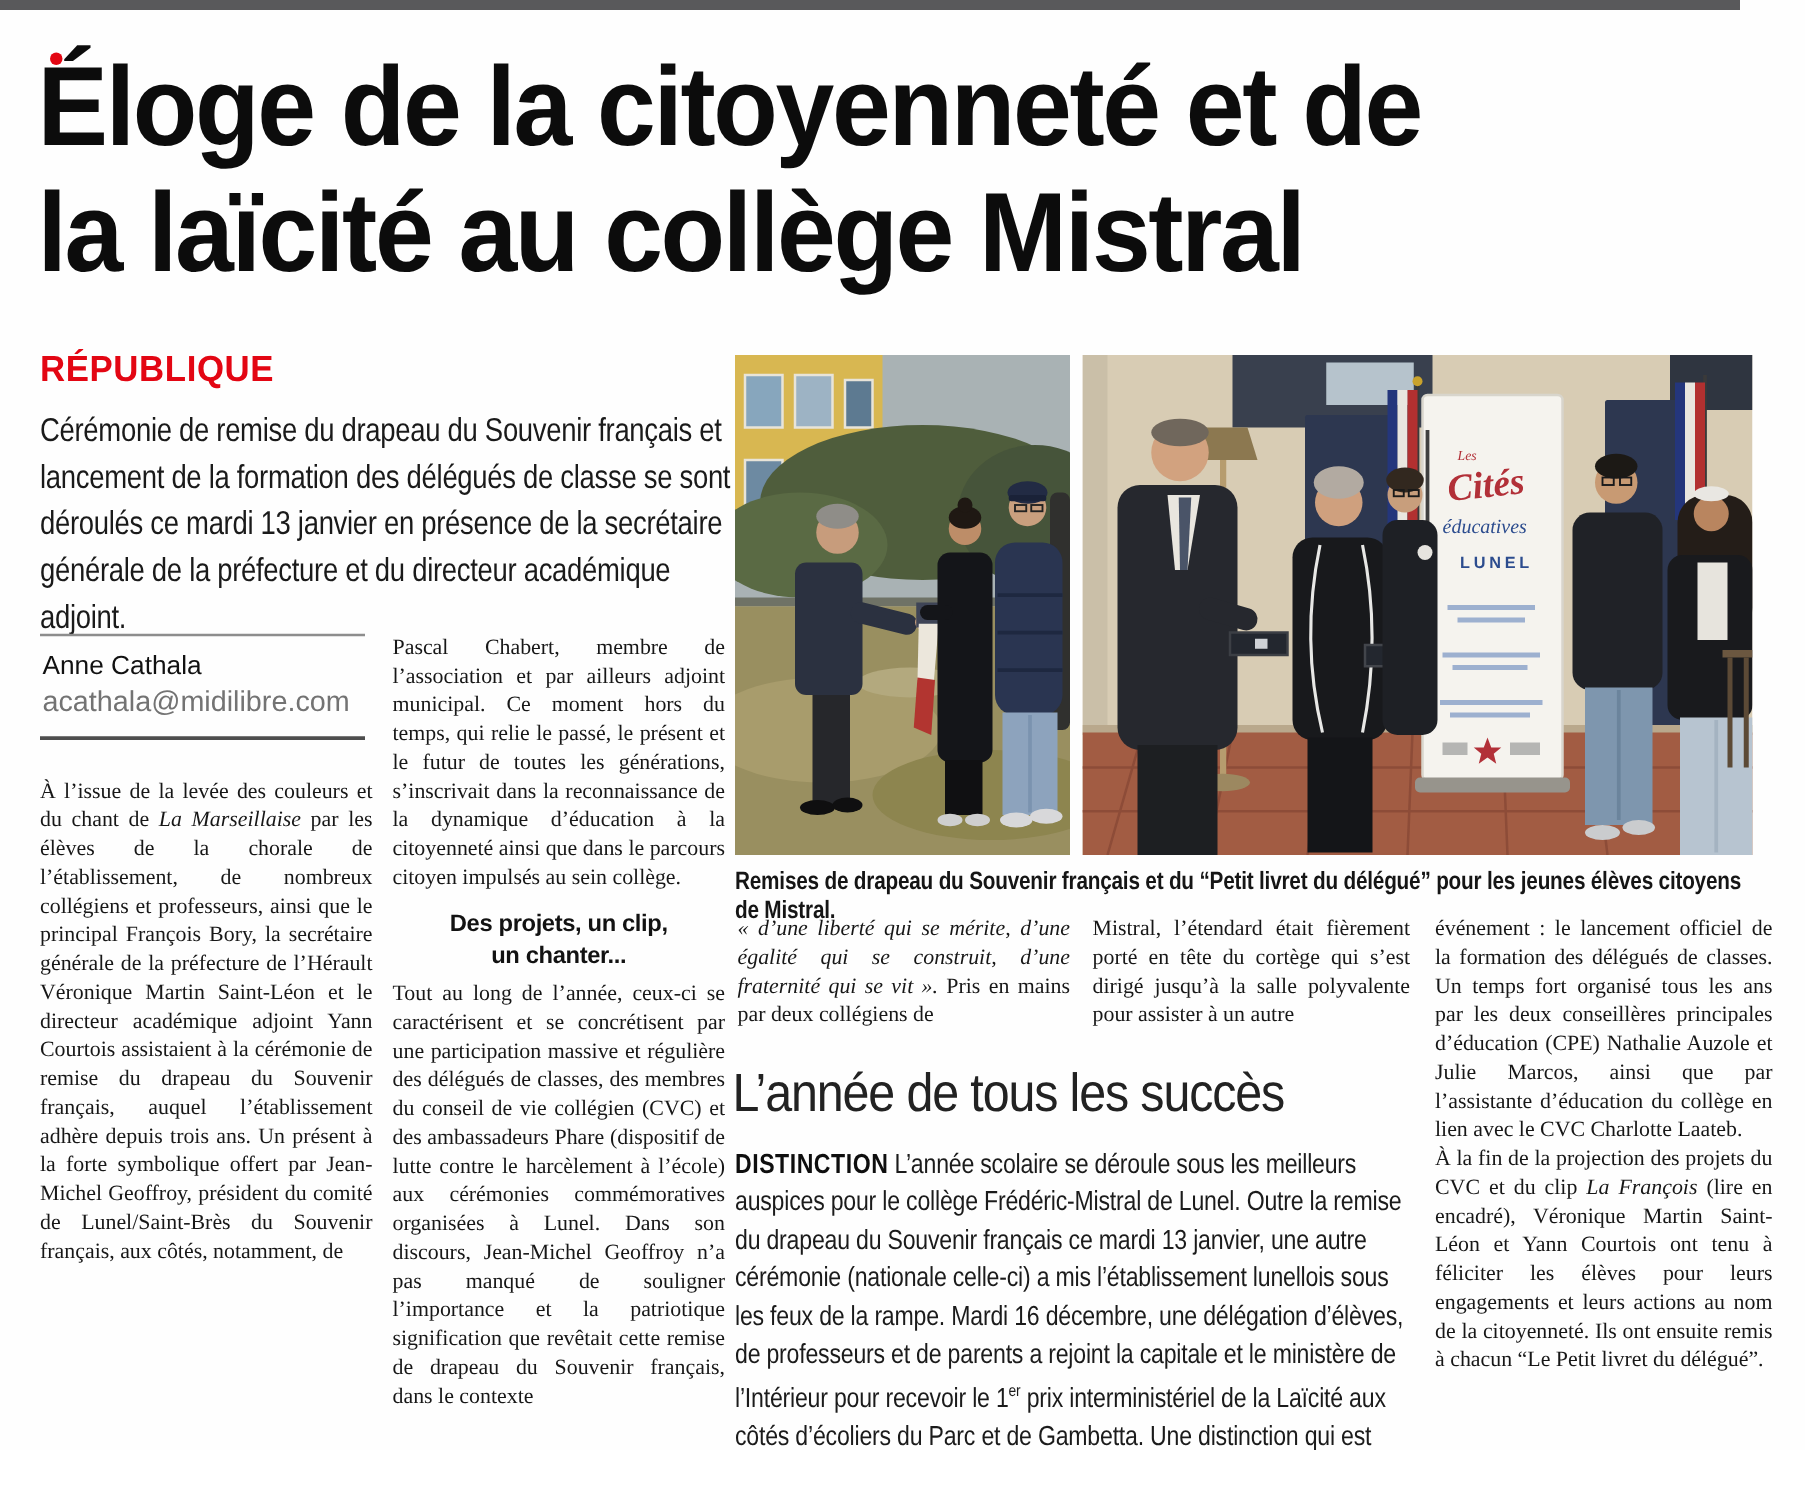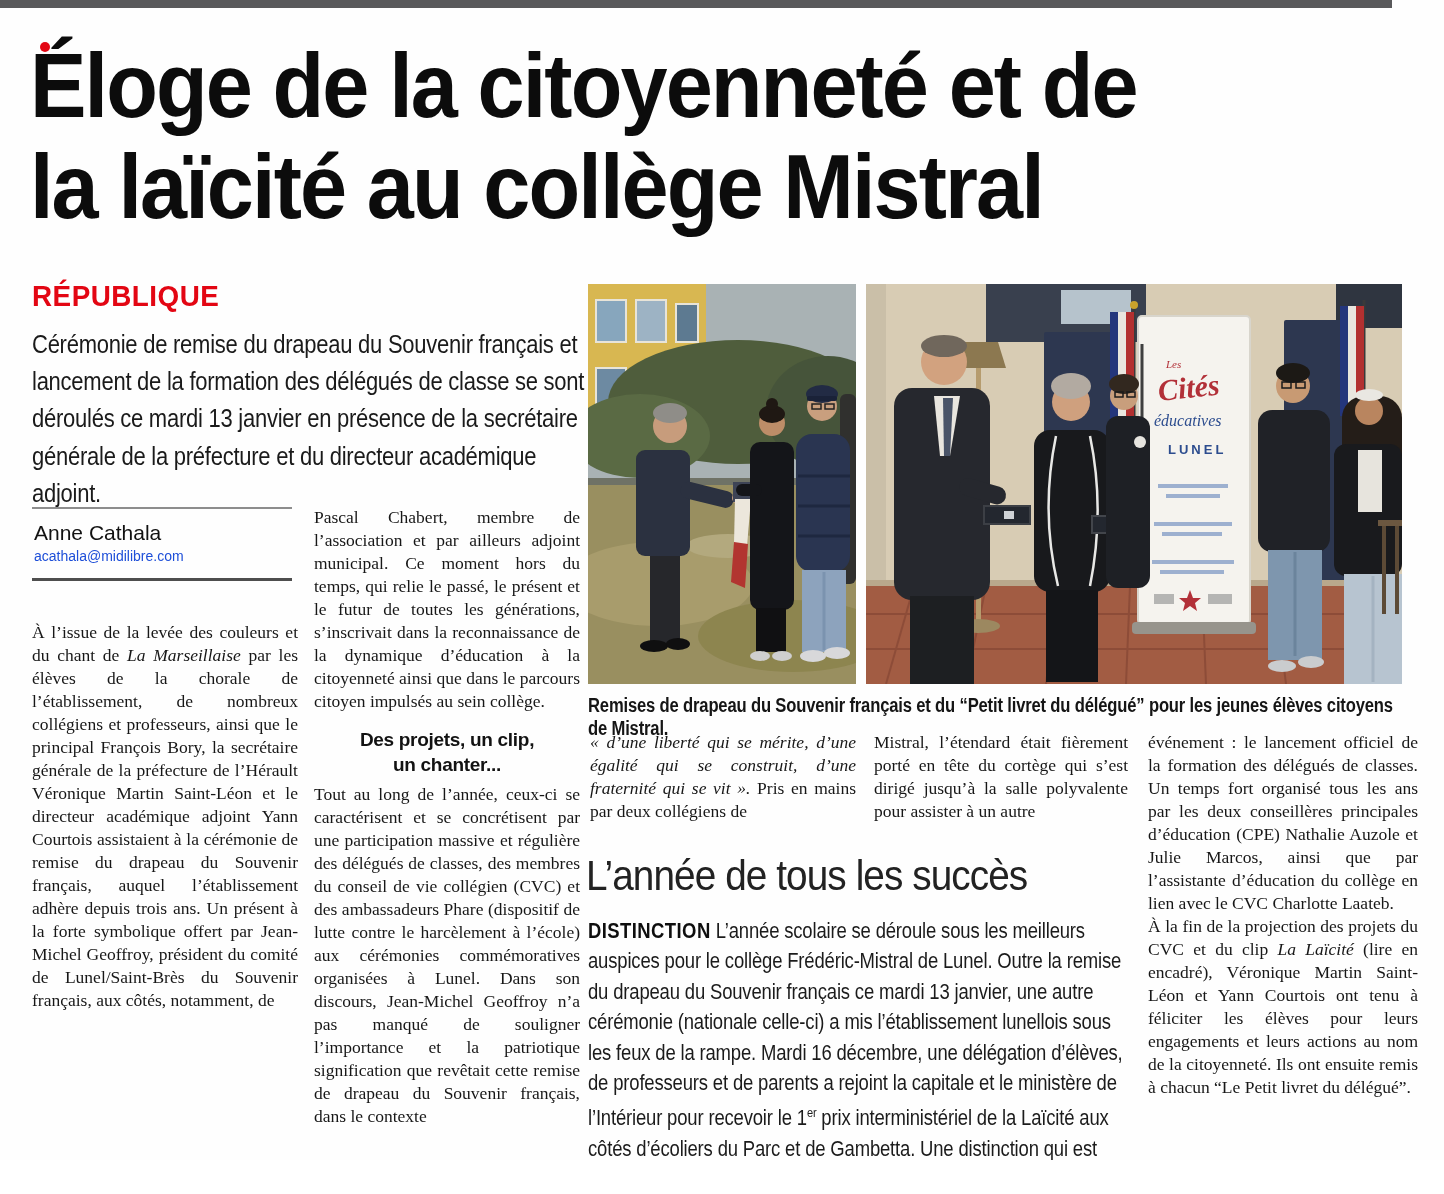--- a/index.html
+++ b/index.html
@@ -10,21 +10,21 @@
   .headline{position:absolute;left:30px;top:36px;margin:0;font-weight:800;font-size:90px;line-height:101px;
             letter-spacing:-2px;color:#0c0c0c;transform:scaleX(.94);transform-origin:left top;white-space:nowrap;}
   .headline .hl{display:block;}
   .kicker{position:absolute;left:32px;top:280px;font-size:29px;font-weight:800;color:#e30613;
           letter-spacing:.5px;transform:scaleX(.96);transform-origin:left top;}
   .lede{position:absolute;left:32px;top:326px;width:690px;margin:0;font-size:26.5px;line-height:37.2px;
         color:#1a1a1a;font-weight:400;letter-spacing:-.3px;transform:scaleX(.83);transform-origin:left top;}
   .byline{position:absolute;left:32px;top:507px;width:258px;border-top:2px solid #8d8d8d;
           border-bottom:3px solid #4e4e4e;padding:12px 0 14px 2px;}
   .byline-name{font-size:21px;font-weight:400;color:#111;}
-  .byline-email{font-size:14px;color:#1d4ed8;margin-top:3px;}
+  .byline-email{font-size:23px;color:#737373;margin-top:3px;}
   .col{position:absolute;text-align:justify;}
   .serif{font-family:"Liberation Serif",serif;font-size:17.5px;line-height:23px;color:#171717;}
   .col p{margin:0;}
   .subhead{font-family:"Liberation Sans",sans-serif;font-weight:700;font-size:19px;line-height:25px;
            color:#121212;margin:14px 0 6px 0;text-align:center;letter-spacing:-.3px;}
   .photo{position:absolute;display:block;}
   .caption{position:absolute;left:588px;top:694px;width:990px;font-size:20px;font-weight:700;color:#151515;
            letter-spacing:-.2px;transform:scaleX(.83);transform-origin:left top;}
   .sec-heading{position:absolute;left:586px;top:851px;font-size:43px;font-weight:400;color:#222;
                letter-spacing:-1px;transform:scaleX(.90);transform-origin:left top;white-space:nowrap;}
@@ -234,21 +234,21 @@
   <div class="col serif" style="left:874px;top:731px;width:254px;">
     <p><span>Mistral, l’étendard était fièrement porté en tête du cortège qui s’est dirigé jusqu’à la salle polyvalente pour assister à un autre</span></p>
   </div>
 
   <div class="col serif" style="left:590px;top:731px;width:266px;">
     <p><i>« d’une liberté qui se mérite, d’une égalité qui se construit, d’une fraternité qui se vit ».</i><span> Pris en mains par deux collégiens de</span></p>
   </div>
 
   <div class="col serif" style="left:1148px;top:731px;width:270px;">
     <p><span>événement : le lancement officiel de la formation des délégués de classes. Un temps fort organisé tous les ans par les deux conseillères principales d’éducation (CPE) Nathalie Auzole et Julie Marcos, ainsi que par l’assistante d’éducation du collège en lien avec le CVC Charlotte Laateb.</span></p>
-    <p><span>À la fin de la projection des projets du CVC et du clip </span><i>La Laïcité</i><span> (lire en encadré), Véronique Martin Saint-Léon et Yann Courtois ont tenu à féliciter les élèves pour leurs engagements et leurs actions au nom de la citoyenneté. Ils ont ensuite remis à chacun “Le Petit livret du délégué”.</span></p>
+    <p><span>À la fin de la projection des projets du CVC et du clip </span><i>La François</i><span> (lire en encadré), Véronique Martin Saint-Léon et Yann Courtois ont tenu à féliciter les élèves pour leurs engagements et leurs actions au nom de la citoyenneté. Ils ont ensuite remis à chacun “Le Petit livret du délégué”.</span></p>
   </div>
 
   <div class="sec-heading">L’année de tous les succès</div>
   <div class="distinction">
     <span class="dist-label">DISTINCTION</span><span> L’année scolaire se déroule sous les meilleurs auspices pour le collège Frédéric-Mistral de Lunel. Outre la remise du drapeau du Souvenir français ce mardi 13 janvier, une autre cérémonie (nationale celle-ci) a mis l’établissement lunellois sous les feux de la rampe. Mardi 16 décembre, une délégation d’élèves, de professeurs et de parents a rejoint la capitale et le ministère de l’Intérieur pour recevoir le 1</span><sup>er</sup><span> prix interministériel de la Laïcité aux côtés d’écoliers du Parc et de Gambetta. Une distinction qui est venue récompenser le projet “Parler, chanter laïcité de l’école aux familles” débuté en 2023. Lequel s’est récemment enrichi de la chanson </span>
   </div>
 
 </div>
 
 </body></html>

